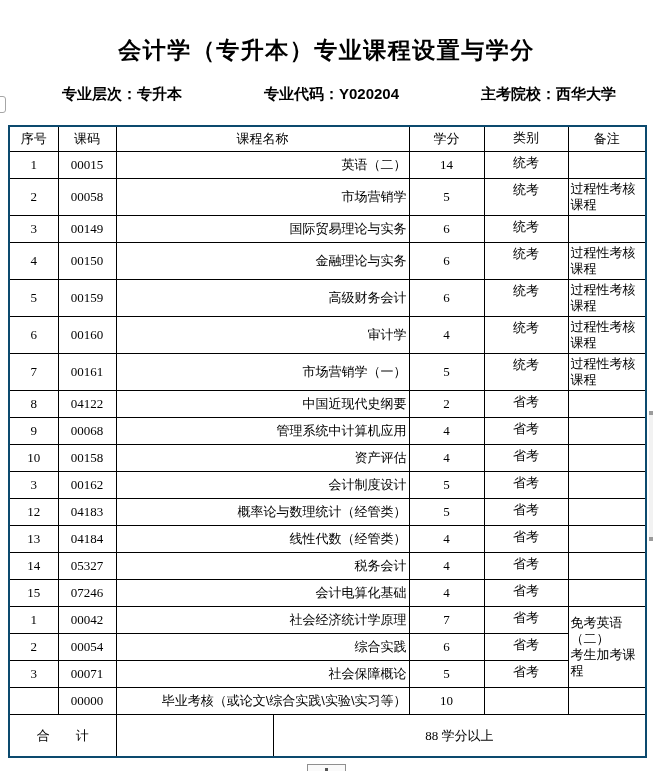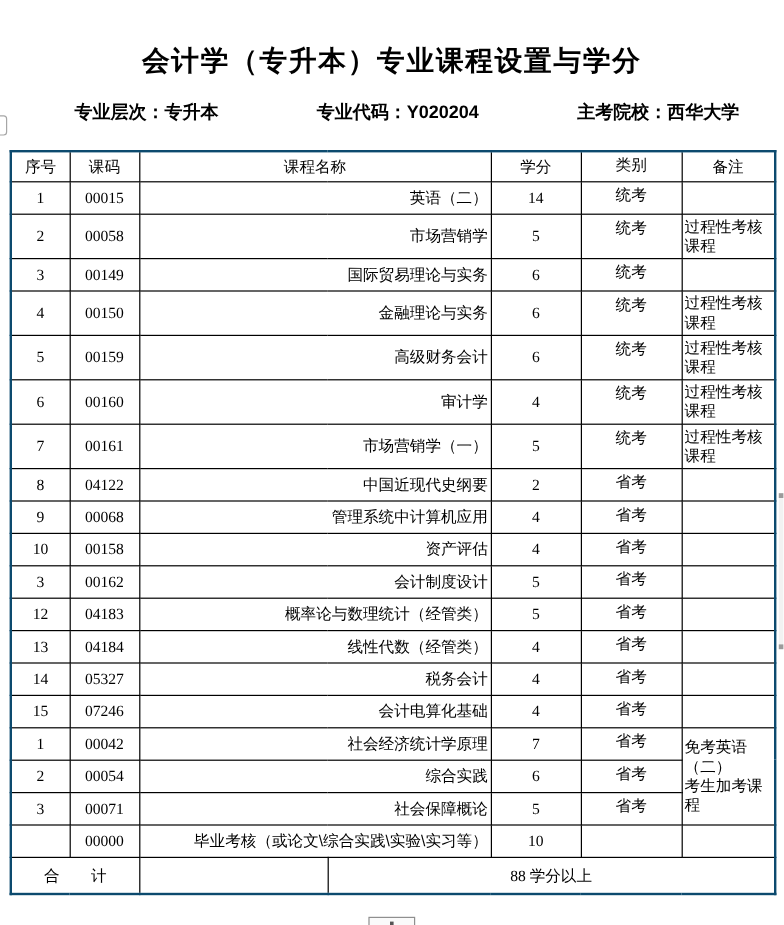--- a/index.html
+++ b/index.html
@@ -43,21 +43,21 @@
     font-size: 13px;
   }
   .course-table th, .course-table td {
     border: 1px solid #000;
     padding: 2px;
     font-weight: normal;
     overflow: hidden;
   }
   .course-table thead tr { height: 25px; }
   .course-table tbody tr { height: 27px; }
-  .course-table tfoot tr { height: 31px; }
+  .course-table tfoot tr { height: 43px; }
 
   th { text-align: center; vertical-align: middle; }
   td { vertical-align: middle; }
 
   .num  { text-align: center; font-family: "Liberation Serif", serif; }
   .name { text-align: right; padding-left: 8px; white-space: nowrap; }
   .cat  { text-align: center; vertical-align: top; padding-top: 3px; }
   .remark {
     text-align: left;
     white-space: pre-wrap;

